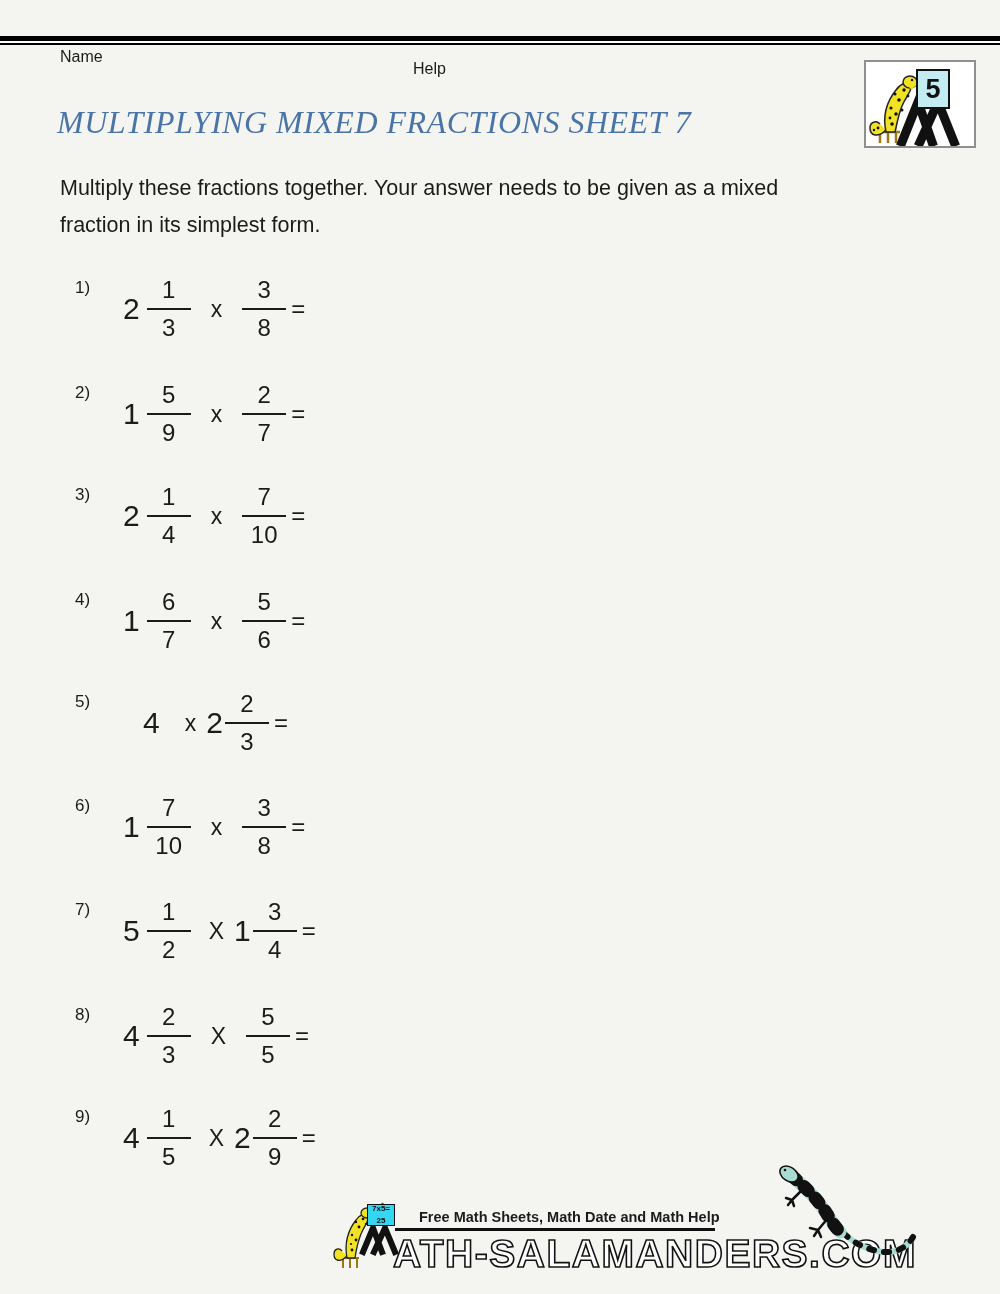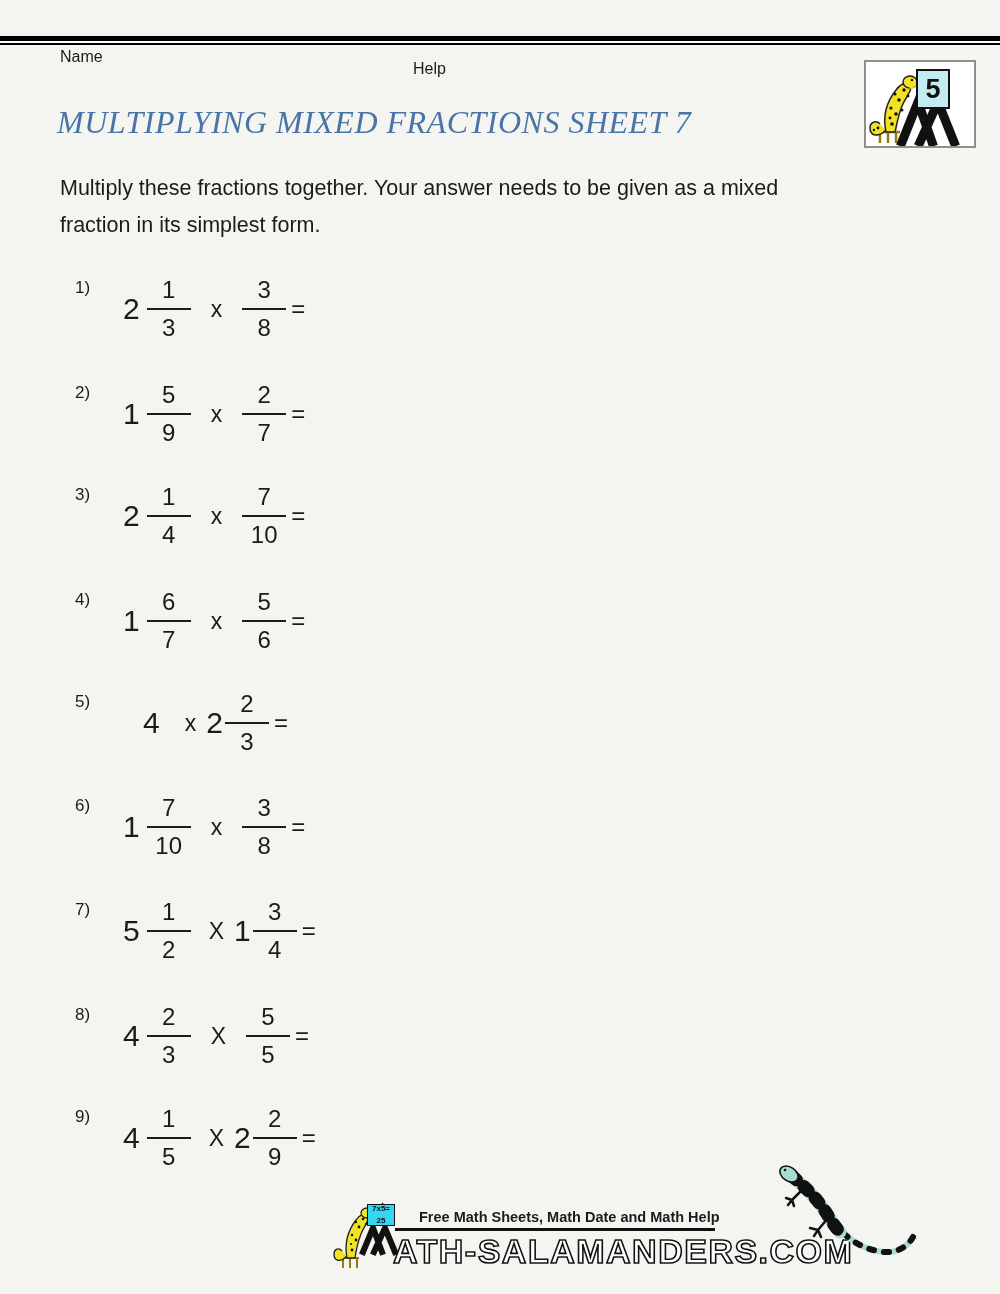--- a/index.html
+++ b/index.html
@@ -70,21 +70,21 @@
     display:flex; flex-direction:column; align-items:center; justify-content:space-between;
     font-size:8px; line-height:8px; font-weight:bold; color:#111;
   }
   .footer-logo .tagline {
     position:absolute; left:86px; top:13px; width:300px;
     font-size:14.5px; font-weight:bold; text-align:center; white-space:nowrap;
   }
   .footer-logo .f-rule { position:absolute; left:62px; top:32px; width:320px; height:3px; background:#111; }
   .footer-logo .site-text {
     position:absolute; left:60px; top:36px;
-    font-size:34px; font-weight:bold; letter-spacing:1.5px; white-space:nowrap;
+    font-size:39px; font-weight:bold; letter-spacing:1.5px; white-space:nowrap;
     color:#fff; -webkit-text-stroke:1.6px #111;
   }
   .lizard { position:absolute; left:772px; top:1160px; }
 </style>
 </head>
 <body>
 
 <div class="top-rule">
   <div class="thick"></div>
     <div class="gap"></div>

